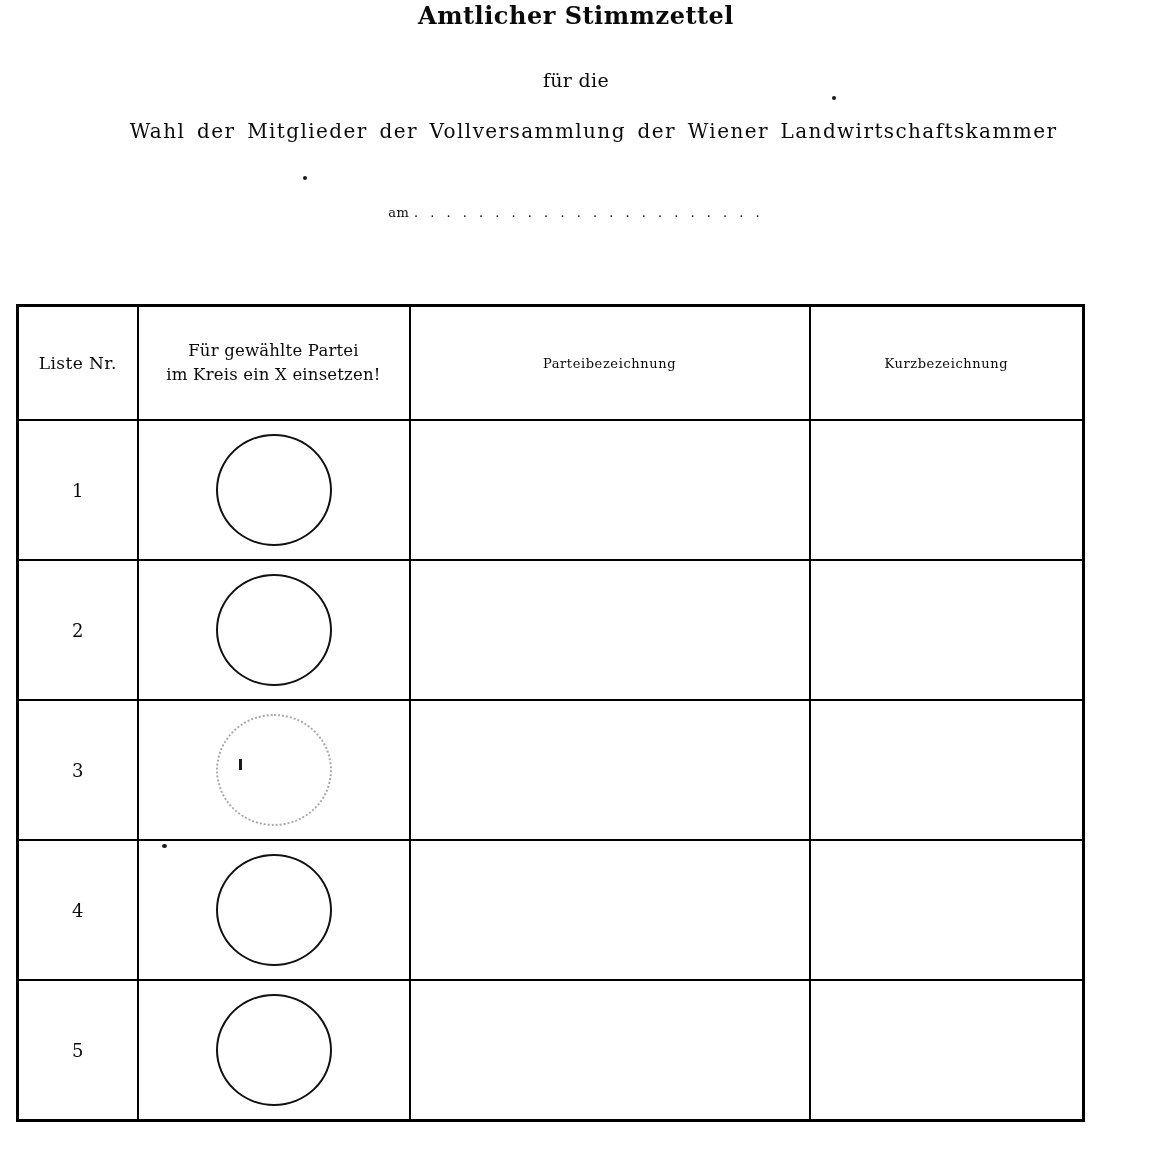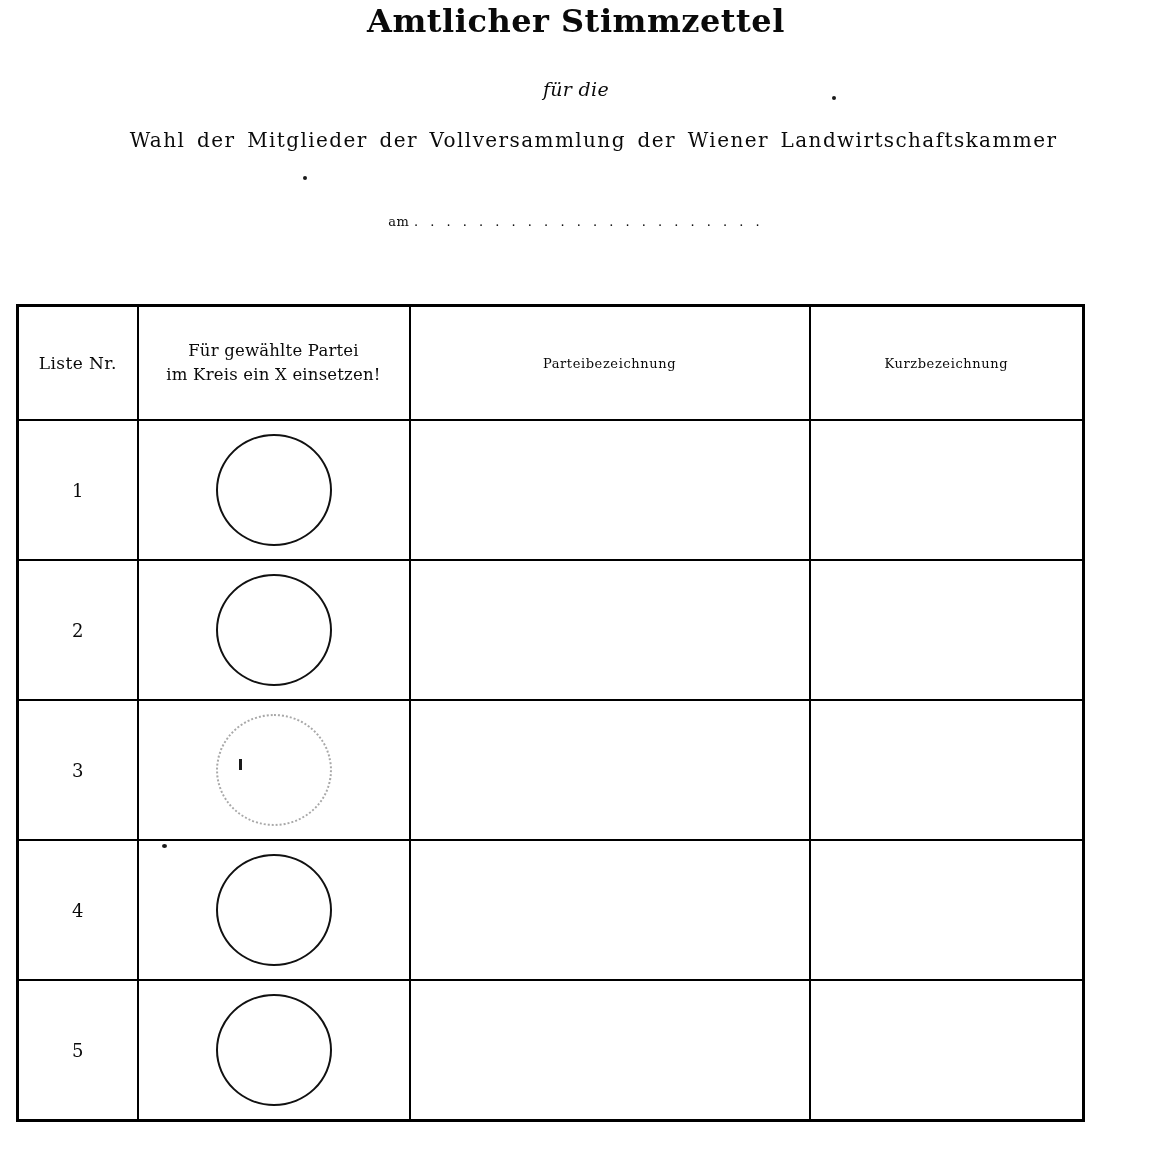--- a/index.html
+++ b/index.html
@@ -24,31 +24,30 @@
   }
 
   
   .header {
     text-align: center;
     padding-top: 2px;
   }
   .doc-title {
     font-family: "DejaVu Serif", serif;
     font-weight: bold;
-    font-size: 32px;
+    font-size: 24px;
     letter-spacing: 0.5px;
     margin: 0;
     line-height: 1.2;
   }
   .subtitle-fuer {
     font-family: "DejaVu Serif", serif;
     font-size: 19px;
     margin-top: 38px;
     letter-spacing: 0.3px;
-    font-style: italic;
   }
   .subtitle-main {
     font-family: "DejaVu Serif", serif;
     font-size: 20px;
     margin-top: 28px;
     letter-spacing: 1.4px;
     word-spacing: 4px;
     padding-left: 35px;
   }
   .date-line {

